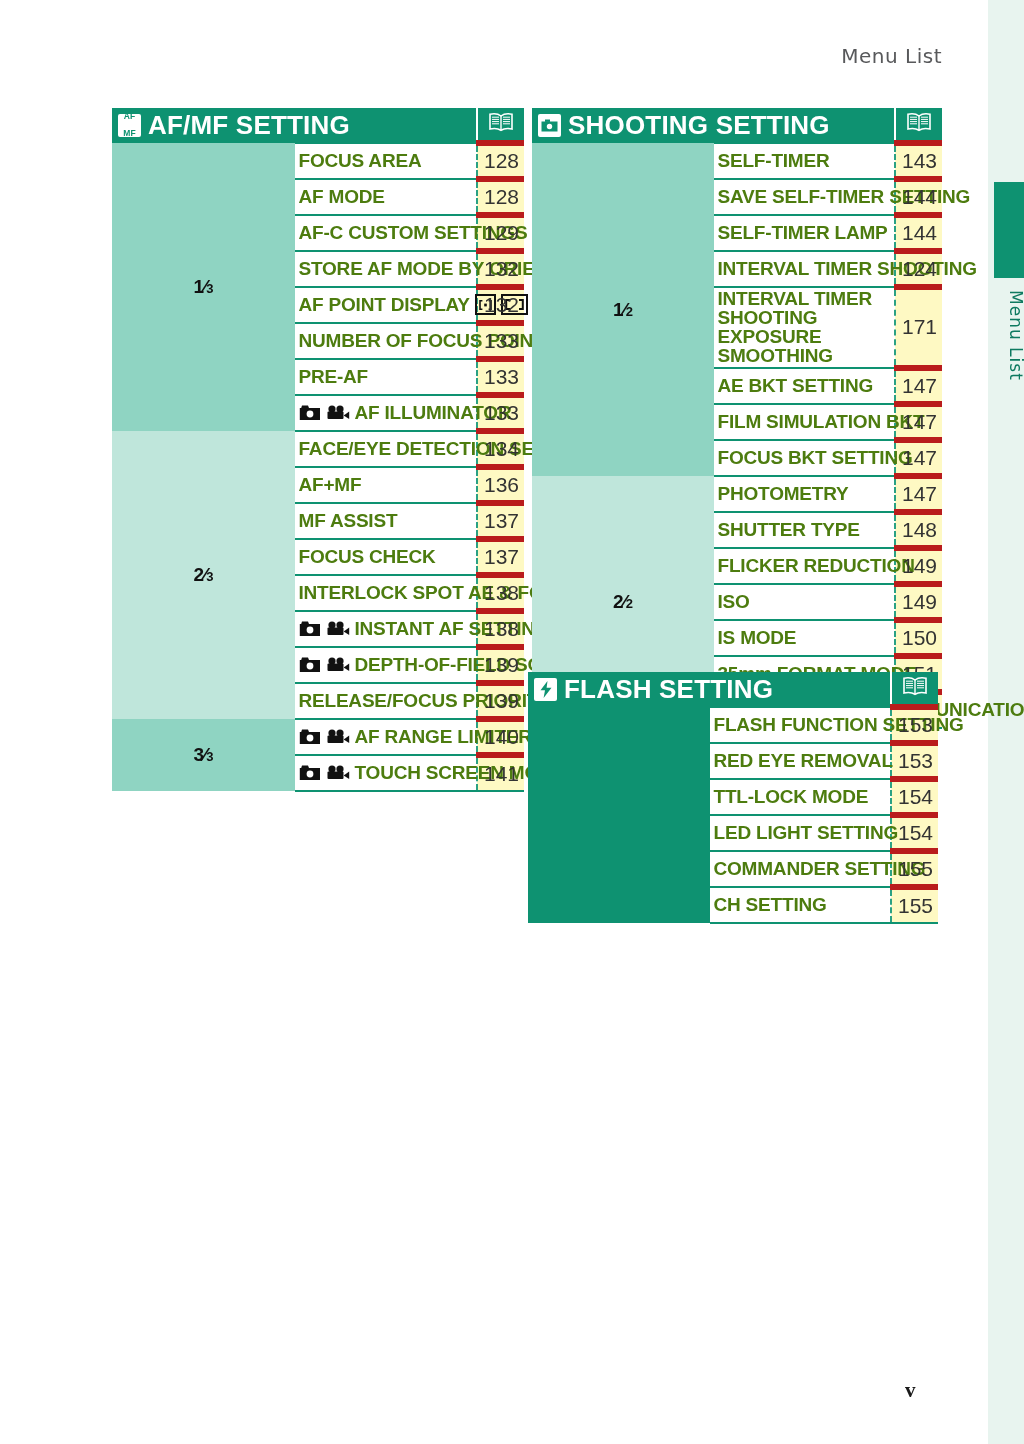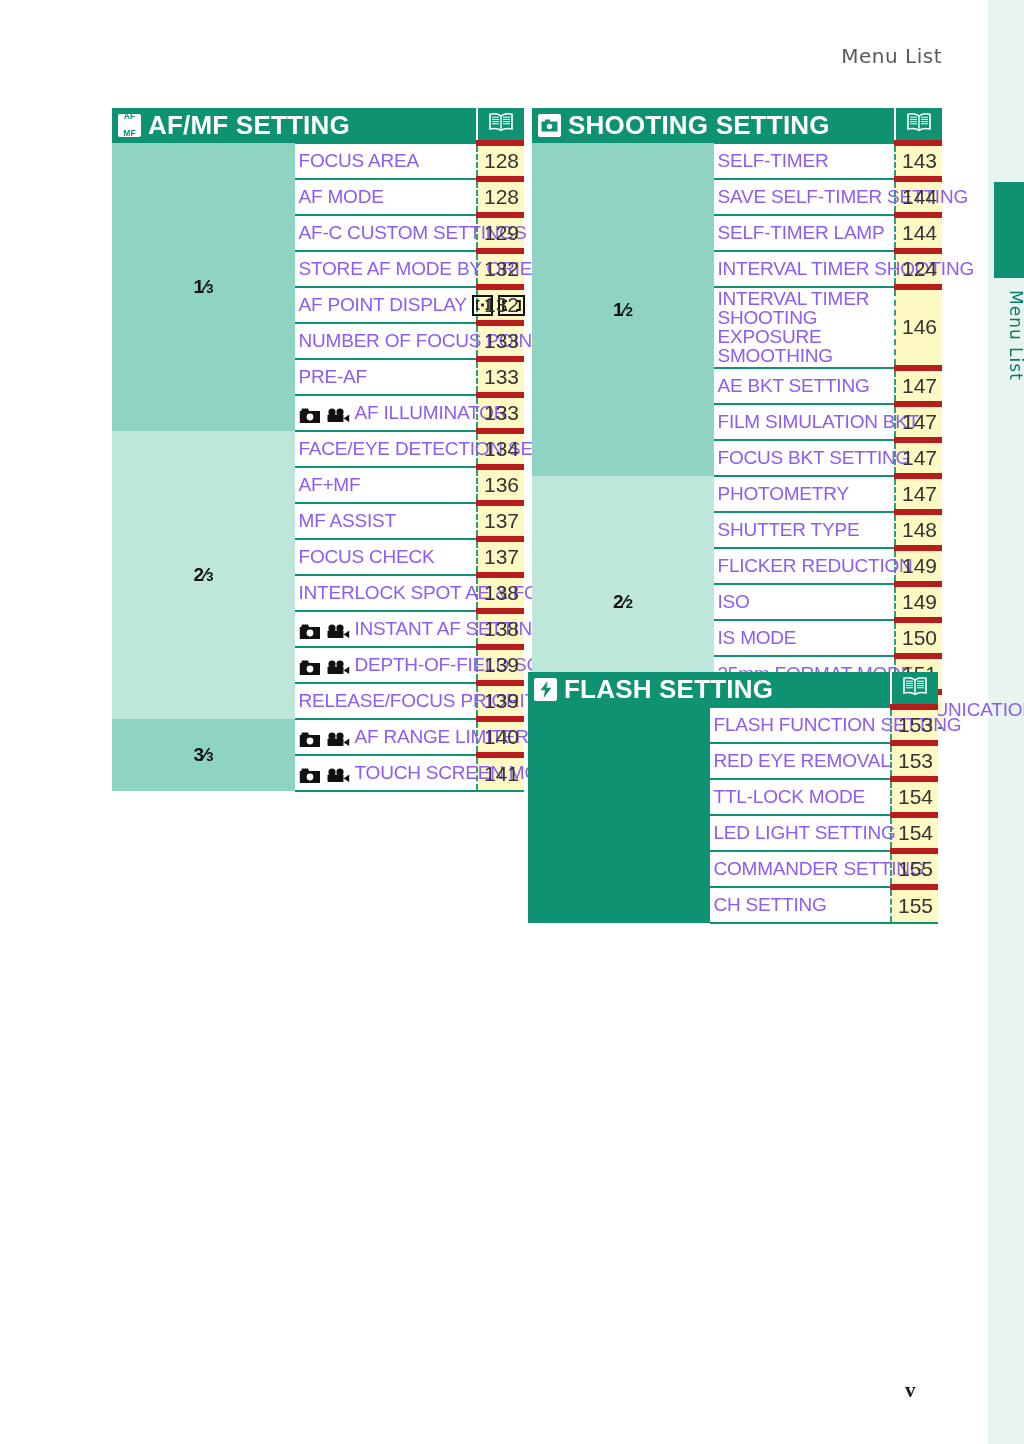--- a/index.html
+++ b/index.html
@@ -102,25 +102,25 @@
   .lcell{
     background:#ffffff;
     border-top:2px solid #0e9271;
     border-bottom:0;
     padding:1px 4px 2px 4px;
     height:31px;
     vertical-align:middle;
   }
   tr.last-row .lcell, tr.last-row .pcell{border-bottom:2px solid #0e9271;}
   .ltxt{
-    font-size:19px;font-weight:normal;color:#8b5cf6;
+    font-size:19px;font-weight:bold;color:#4d7c0f;
     font-family:"Liberation Sans", sans-serif;
     letter-spacing:-0.2px;
     white-space:nowrap;
-    display:flex;align-items:flex-end;gap:5px;
+    display:flex;align-items:center;gap:5px;
   }
   .ltxt.two-line{display:block;line-height:19px;white-space:normal;}
 
   .pcell{
     background:#fef9c3;
     border-top:6px solid #b91c1c;
     border-left:2px dashed #2aa183;
     width:46px;
     padding:1px 0 2px 6px;
     vertical-align:middle;
@@ -451,21 +451,21 @@
           <span class="ltxt">
             <span>INTERVAL TIMER SHOOTING</span>
           </span>
         </td>
         <td class="pcell">124</td>
       </tr>
       <tr>
         <td class="lcell">
           <span class="ltxt two-line"><span>INTERVAL TIMER SHOOTING EXPOSURE SMOOTHING</span></span>
         </td>
-        <td class="pcell">146</td>
+        <td class="pcell">171</td>
       </tr>
       <tr>
         <td class="lcell">
           <span class="ltxt">
             <span>AE BKT SETTING</span>
           </span>
         </td>
         <td class="pcell">147</td>
       </tr>
       <tr>

